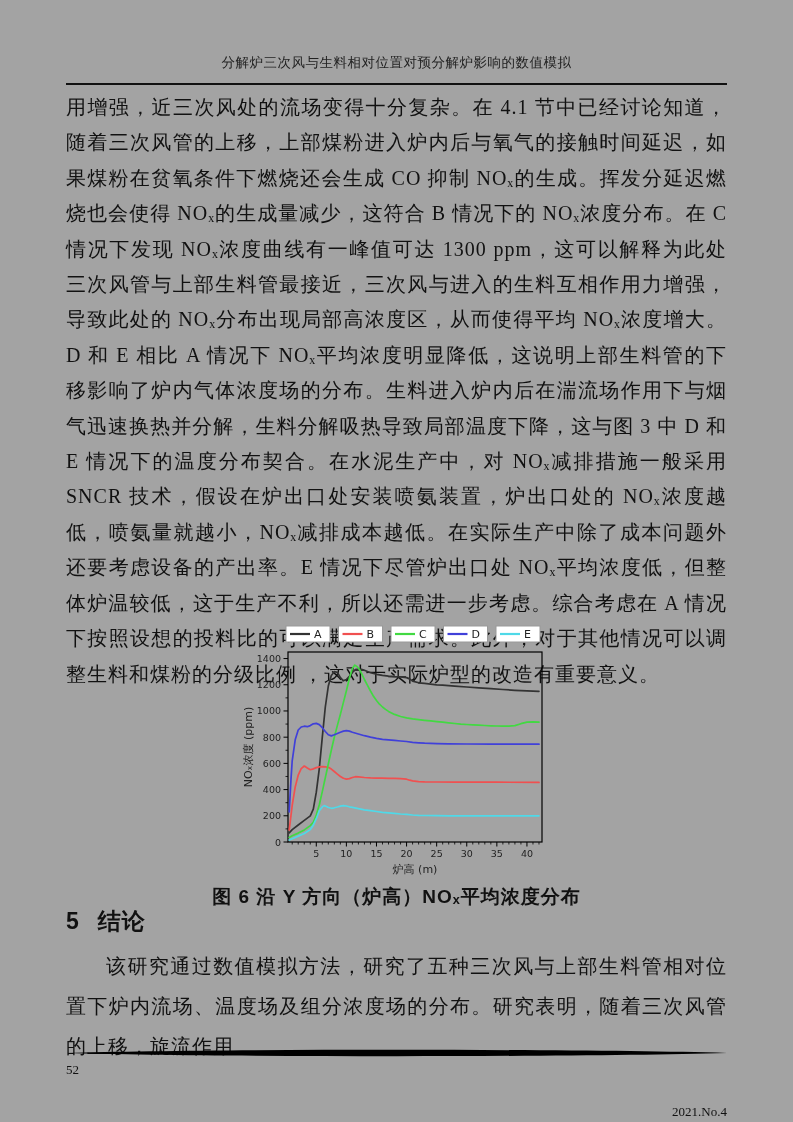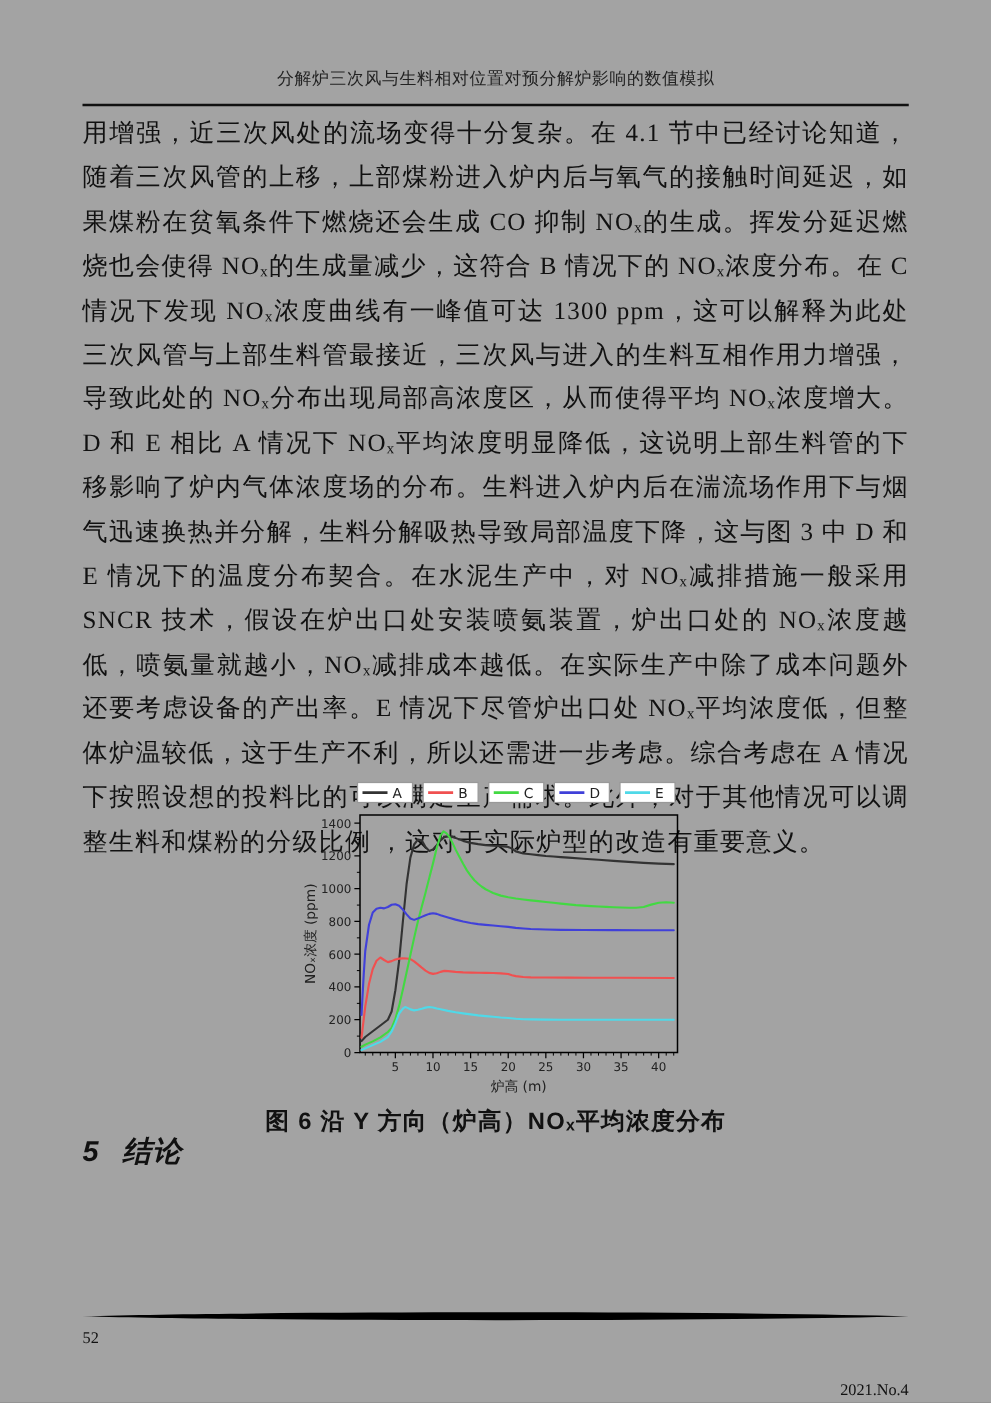--- a/index.html
+++ b/index.html
@@ -30,21 +30,21 @@
   #chart-svg text{font-family:"DejaVu Sans","Liberation Sans",sans-serif;fill:#222;}
   .fig-caption{
     position:absolute;top:884px;left:66px;width:661px;
     text-align:center;
     font-family:"Liberation Sans","DejaVu Sans",sans-serif;
     font-weight:bold;font-size:19px;letter-spacing:1px;
   }
   .section-heading{
     position:absolute;top:906px;left:66px;
     font-family:"Liberation Sans","DejaVu Sans",sans-serif;
-    font-weight:bold;font-size:23px;letter-spacing:1px;font-style:italic;
+    font-weight:bold;font-size:23px;letter-spacing:1px;
   }
   .section-heading .num{margin-right:18px;}
   .para2{
     position:absolute;top:946px;left:66px;width:661px;
     font-size:20px;line-height:40px;letter-spacing:1px;
     text-align:justify;text-justify:inter-ideograph;margin:0;
     text-indent:2em;
   }
   .footer-bar{
     position:absolute;top:1048px;left:66px;width:661px;height:10px;
@@ -170,20 +170,21 @@
         <text x="12" y="127" text-anchor="middle" font-size="11" transform="rotate(-90 12 127)">NOₓ浓度 (ppm)</text>
       </svg>
   </div>
 
   <div class="fig-caption">图 6 沿 Y 方向（炉高）NOₓ平均浓度分布</div>
 
   <div class="section-heading">
     <span class="num">5</span><span>结论</span>
   </div>
 
+  <p class="para2">该研究通过数值模拟方法，研究了五种三次风与上部生料管相对位置下炉内流场、温度场及组分浓度场的分布。研究表明，随着三次风管的上移，旋流作用</p>
 
   <svg class="footer-bar" width="661" height="10" viewBox="0 0 661 10">
     <path d="M0,5 C150,0.8 511,0.8 661,5 C511,9.2 150,9.2 0,5 Z" fill="#000"></path>
   </svg>
 
   <div class="footer-row">
     <span class="footer-page">52</span>
     <span class="footer-issue">2021.No.4</span>
   </div>
 

